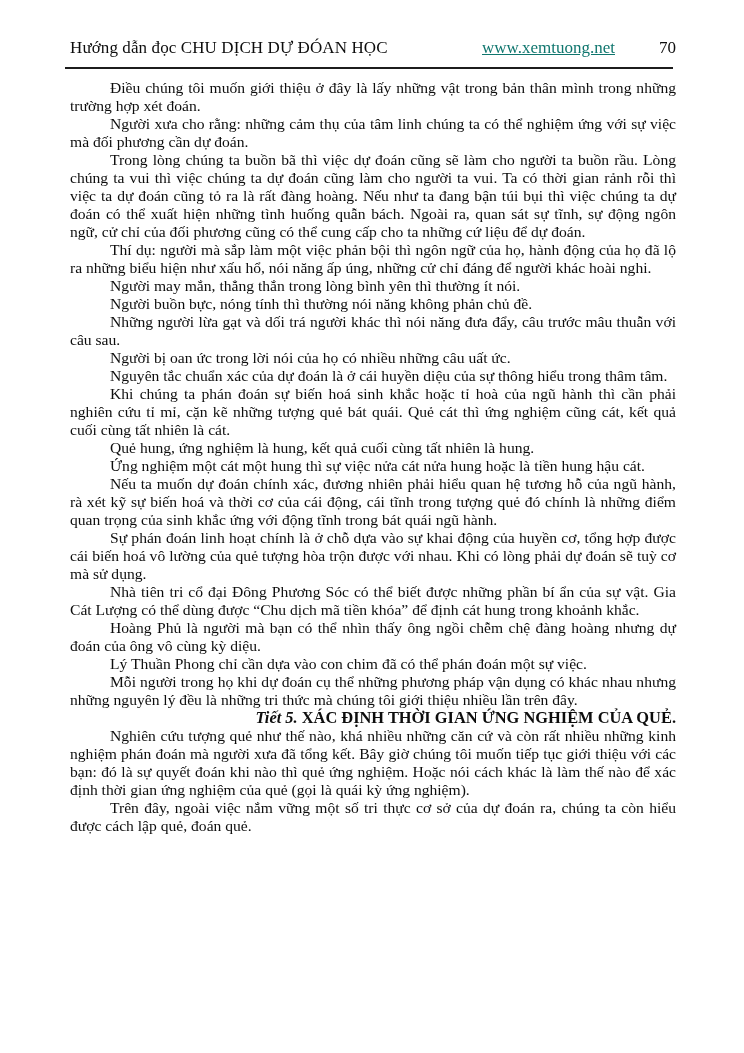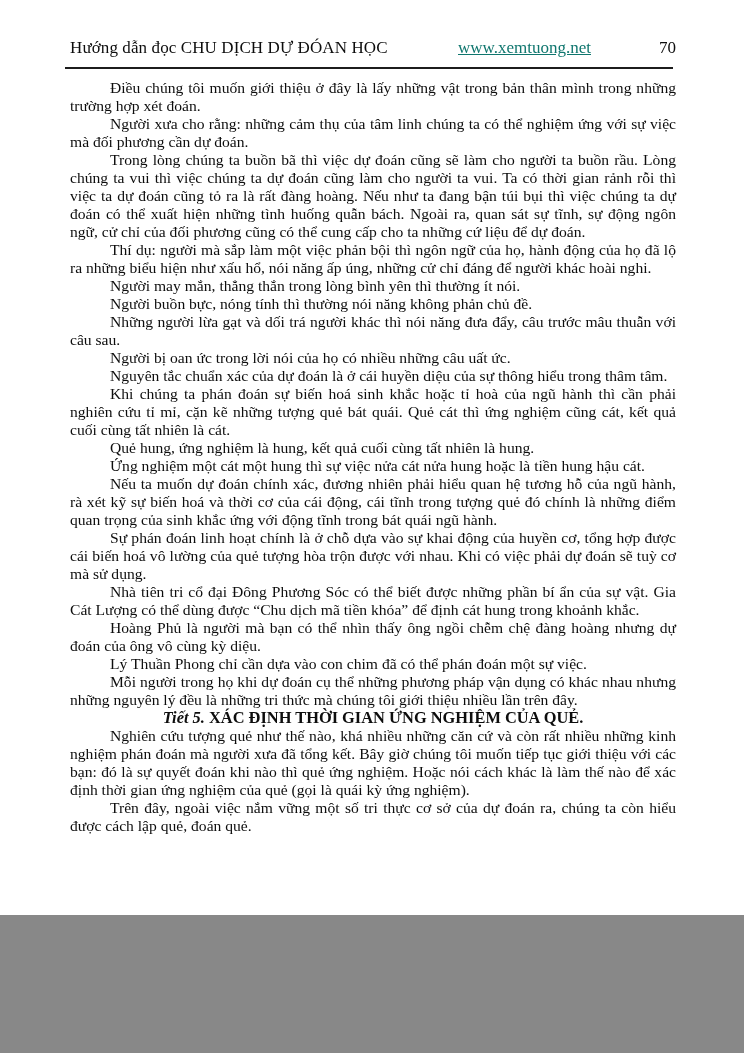--- a/index.html
+++ b/index.html
@@ -1,19 +1,19 @@
 <!DOCTYPE html>
 <html><head>
 <meta charset="utf-8">
 <style>
   html, body { margin: 0; padding: 0; background: #888; }
   .page {
     position: relative;
     width: 744px;
-    height: 915px;
+    height: 1053px;
     margin: 0 auto;
     background: #ffffff;
     box-sizing: border-box;
     padding: 38px 68px 0 70px;
     font-family: "Liberation Serif", "DejaVu Serif", serif;
     color: #0d0d0d;
     overflow: hidden;
   }
   .header {
     display: flex;
@@ -21,41 +21,41 @@
     font-size: 17px;
     white-space: nowrap;
   }
   .header-title { letter-spacing: 0.1px; }
   .header-link {
     margin-left: auto;
     color: #0f766e;
     text-decoration: underline;
     cursor: pointer;
   }
-  .header-page { margin-left: 68px; text-align: center; }
+  .header-page { margin-left: 44px; text-align: center; }
   .rule {
     border: none;
     border-top: 2px solid #1c1c1c;
     margin: 9px 0 0 -5px;
     width: 608px;
     height: 0;
   }
   .content {
     margin-top: 10px;
     font-size: 15.6px;
     line-height: 18px;
     text-align: justify;
   }
   .content p {
     margin: 0;
     padding: 0;
     text-indent: 40px;
   }
   .content p.heading {
-    text-align: center;
+    text-align: right;
     text-indent: 0;
     font-weight: bold;
     font-size: 16.4px;
   }
   .heading .heading-prefix { font-style: italic; }
 </style>
 </head>
 <body>
 
 <div class="page">
@@ -75,21 +75,21 @@
     <p>Thí dụ: người mà sắp làm một việc phản bội thì ngôn ngữ của họ, hành động của họ đã lộ ra những biểu hiện như xấu hổ, nói năng ấp úng, những cử chỉ đáng để người khác hoài nghi.</p>
     <p>Người may mắn, thẳng thắn trong lòng bình yên thì thường ít nói.</p>
     <p>Người buồn bực, nóng tính thì thường nói năng không phản chủ đề.</p>
     <p>Những người lừa gạt và dối trá người khác thì nói năng đưa đẩy, câu trước mâu thuẫn với câu sau.</p>
     <p>Người bị oan ức trong lời nói của họ có nhiều những câu uất ức.</p>
     <p>Nguyên tắc chuẩn xác của dự đoán là ở cái huyền diệu của sự thông hiểu trong thâm tâm.</p>
     <p>Khi chúng ta phán đoán sự biến hoá sinh khắc hoặc tỉ hoà của ngũ hành thì cần phải nghiên cứu tỉ mỉ, cặn kẽ những tượng quẻ bát quái. Quẻ cát thì ứng nghiệm cũng cát, kết quả cuối cùng tất nhiên là cát.</p>
     <p>Quẻ hung, ứng nghiệm là hung, kết quả cuối cùng tất nhiên là hung.</p>
     <p>Ứng nghiệm một cát một hung thì sự việc nửa cát nửa hung hoặc là tiền hung hậu cát.</p>
     <p>Nếu ta muốn dự đoán chính xác, đương nhiên phải hiểu quan hệ tương hỗ của ngũ hành, rà xét kỹ sự biến hoá và thời cơ của cái động, cái tĩnh trong tượng quẻ đó chính là những điểm quan trọng của sinh khắc ứng với động tĩnh trong bát quái ngũ hành.</p>
-    <p>Sự phán đoán linh hoạt chính là ở chỗ dựa vào sự khai động của huyền cơ, tổng hợp được cái biến hoá vô lường của quẻ tượng hòa trộn được với nhau. Khi có việc phải dự đoán sẽ tuỳ cơ mà sử dụng.</p>
+    <p>Sự phán đoán linh hoạt chính là ở chỗ dựa vào sự khai động của huyền cơ, tổng hợp được cái biến hoá vô lường của quẻ tượng hòa trộn được với nhau. Khi có lòng phải dự đoán sẽ tuỳ cơ mà sử dụng.</p>
     <p>Nhà tiên tri cổ đại Đông Phương Sóc có thể biết được những phần bí ẩn của sự vật. Gia Cát Lượng có thể dùng được “Chu dịch mã tiền khóa” để định cát hung trong khoảnh khắc.</p>
     <p>Hoàng Phủ là người mà bạn có thể nhìn thấy ông ngồi chễm chệ đàng hoàng nhưng dự đoán của ông vô cùng kỳ diệu.</p>
     <p>Lý Thuần Phong chỉ cần dựa vào con chim đã có thể phán đoán một sự việc.</p>
     <p>Mỗi người trong họ khi dự đoán cụ thể những phương pháp vận dụng có khác nhau nhưng những nguyên lý đều là những tri thức mà chúng tôi giới thiệu nhiều lần trên đây.</p>
 
     <p class="heading"><span class="heading-prefix">Tiết 5.</span><span> XÁC ĐỊNH THỜI GIAN ỨNG NGHIỆM CỦA QUẺ.</span></p>
 
     <p>Nghiên cứu tượng quẻ như thế nào, khá nhiều những căn cứ và còn rất nhiều những kinh nghiệm phán đoán mà người xưa đã tổng kết. Bây giờ chúng tôi muốn tiếp tục giới thiệu với các bạn: đó là sự quyết đoán khi nào thì quẻ ứng nghiệm. Hoặc nói cách khác là làm thế nào để xác định thời gian ứng nghiệm của quẻ (gọi là quái kỳ ứng nghiệm).</p>
     <p>Trên đây, ngoài việc nắm vững một số tri thực cơ sở của dự đoán ra, chúng ta còn hiểu được cách lập quẻ, đoán quẻ.</p>
   </div>

